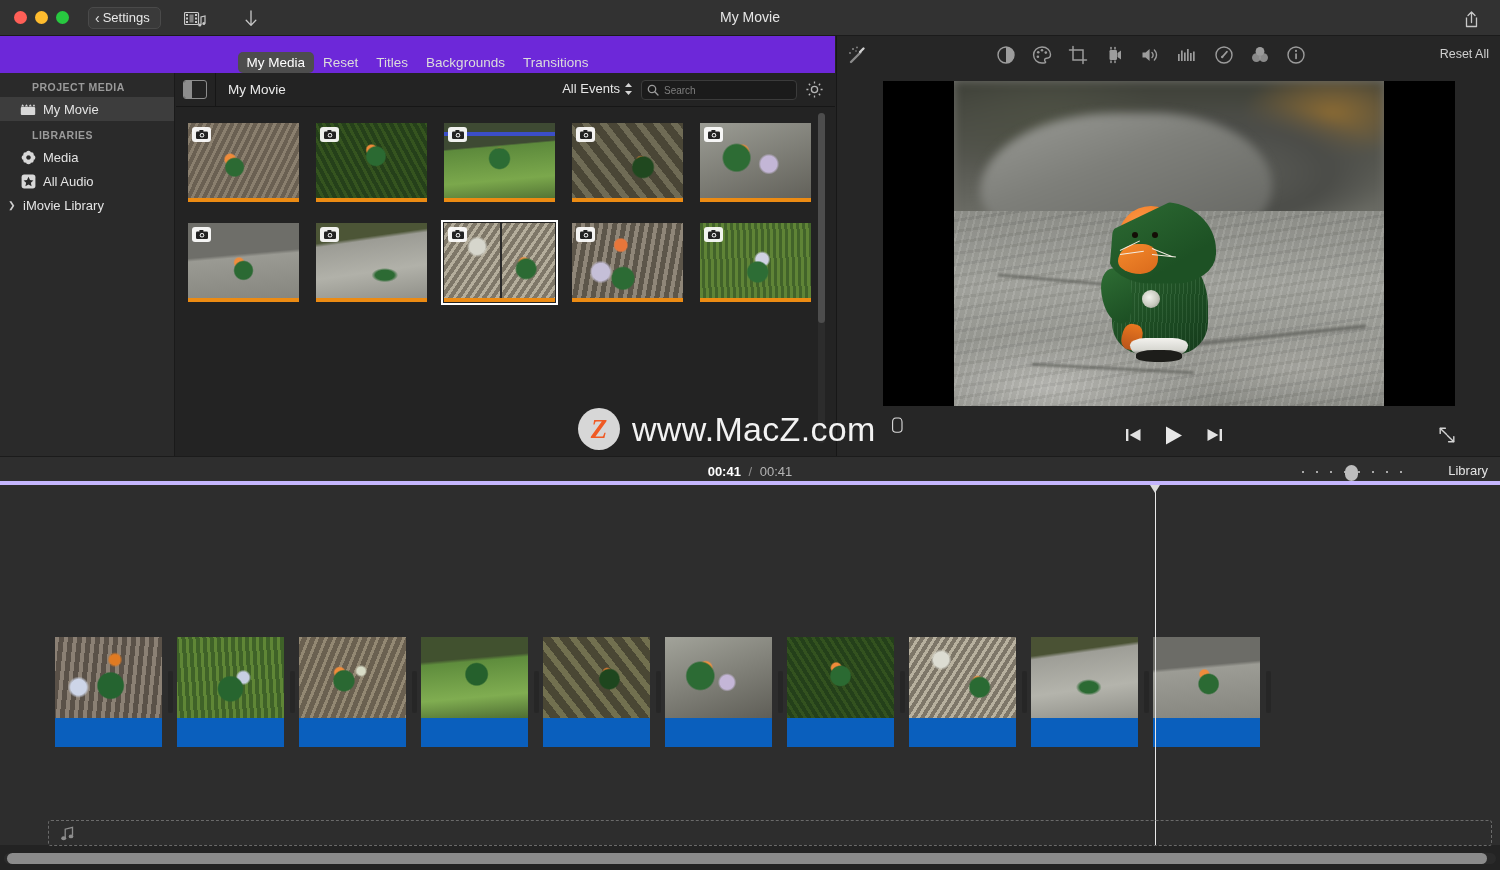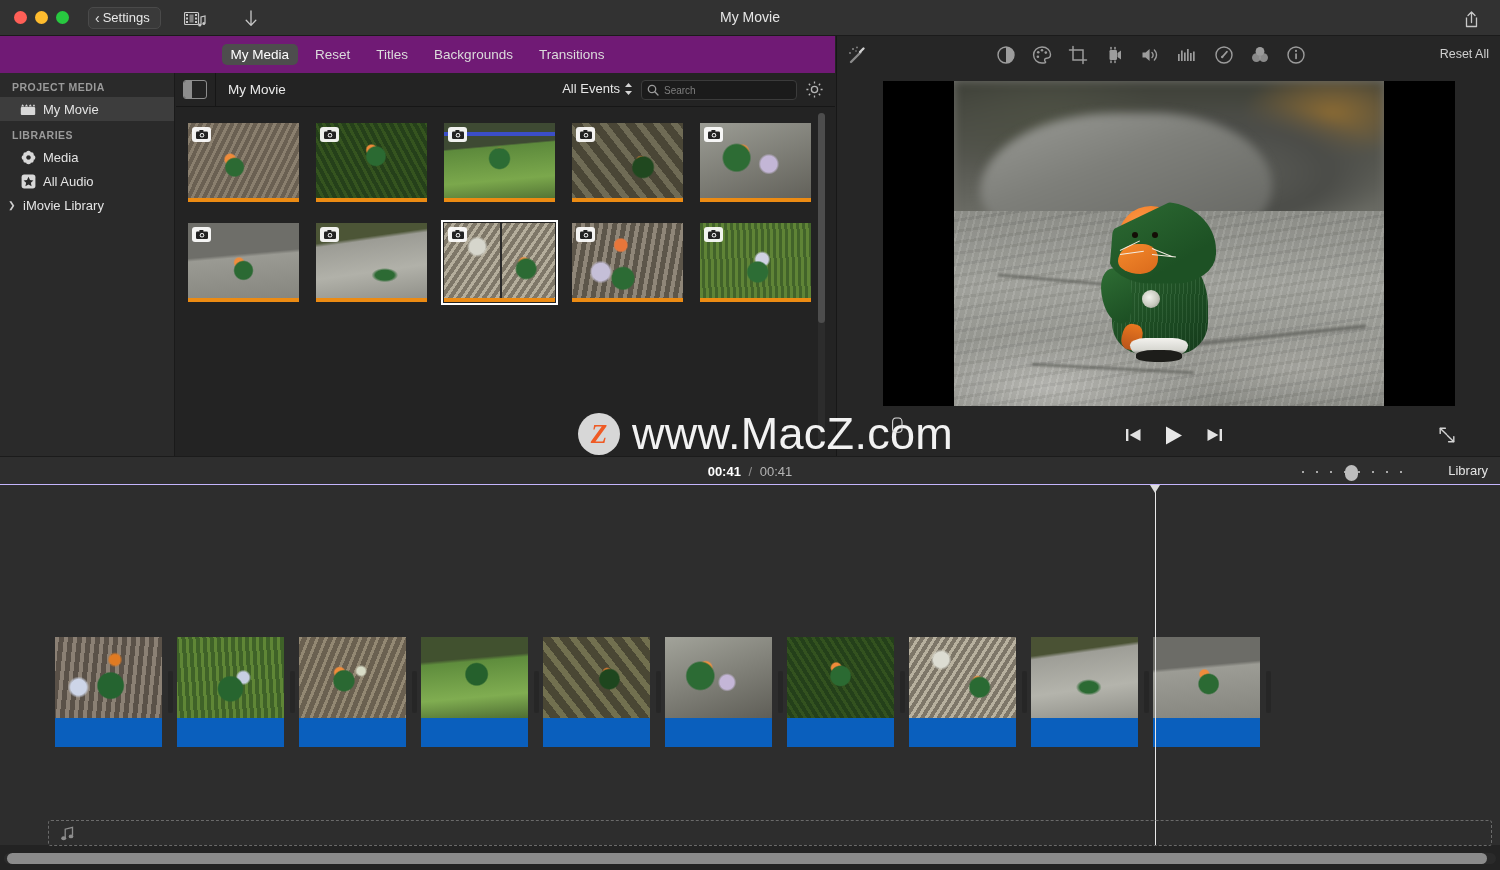--- a/index.html
+++ b/index.html
@@ -46,38 +46,38 @@
   #share-btn { left: 1456px; }
 
   .win-title {
     position: absolute; left: 0; top: 9px; width: 1500px;
     text-align: center; color: #e6e6e6; font-size: 14px;
   }
 
   
   .tabbar {
     position: absolute; left: 0; top: 36px; width: 835px; height: 37px;
-    background: #701a75;
-    display: flex; align-items: center; justify-content: center; gap: 8px;
+    background: #6d28d9;
+    display: flex; align-items: flex-end; justify-content: center; gap: 0;
   }
   .tab {
     font-size: 13.5px; color: #dcdcdc; padding: 3px 9px;
     border-radius: 5px; white-space: nowrap;
   }
   .tab.active { background: #4d4d4d; color: #ffffff; }
 
   
   .sidebar {
     position: absolute; left: 0; top: 73px; width: 175px; height: 383px;
     background: #2a2a2a;
     border-right: 1px solid #1a1a1a;
   }
   .side-header {
     padding: 8px 0 4px 12px; font-size: 10.5px; font-weight: bold;
-    color: #9a9a9a; letter-spacing: 0.5px;
+    color: #9a9a9a; letter-spacing: 0.5px; margin-left: 20px;
   }
   .side-row {
     height: 24px; display: flex; align-items: center; gap: 7px;
     padding-left: 20px; font-size: 13px; color: #e4e4e4;
   }
   .side-row.selected { background: #3d3d3d; }
   .side-row .sicon { width: 16px; height: 16px; display:flex; align-items:center; justify-content:center; color:#d8d8d8; }
   .side-row.lib-root { padding-left: 8px; gap: 5px; }
   .disc-tri { color: #cfcfcf; font-size: 9px; width: 10px; display:inline-block; }
 
@@ -279,21 +279,21 @@
     display: flex; align-items: center; justify-content: center; color: #e2e2e2;
   }
   #prev-clip-button { left: 286px; width: 22px; }
   #play-button { left: 325px; width: 24px; }
   #next-clip-button { left: 366px; width: 22px; }
   #fullscreen-button { left: 598px; width: 24px; color:#d3d3d3; }
 
   
   .tcstrip {
     position: absolute; left: 0; top: 456px; width: 1500px; height: 29px;
-    background: #2e2e2e; border-top: 1px solid #1b1b1b; border-bottom: 1px solid #c4b5fd;
+    background: #2e2e2e; border-top: 1px solid #1b1b1b; border-bottom: 4px solid #c4b5fd;
   }
   .tc {
     position: absolute; left: 0; top: 7px; width: 1500px; text-align: center;
     font-size: 13px; color: #b4b4b4;
   }
   .tc .cur { color: #ffffff; font-weight: bold; }
   .tc .sep { color: #8d8d8d; margin: 0 4px; }
   .zoomslider { position: absolute; right: 98px; top: 8px; width: 100px; height: 14px; }
   .zoomslider .ticks { position:absolute; left:0; top:6px; width:100px; height:2px;
     background: repeating-linear-gradient(90deg,#a8a8a8 0 2px, transparent 2px 14px); }
@@ -350,21 +350,21 @@
     position: absolute; left: 578px; top: 408px;
     display: flex; align-items: center; gap: 12px;
     z-index: 50; pointer-events: none;
   }
   .wm-logo {
     width: 42px; height: 42px; border-radius: 50%;
     background: #d7d7d7; display:flex; align-items:center; justify-content:center;
     font-size: 27px; font-weight: bold; color: #ef5a24; font-style: italic;
     font-family: "Liberation Serif", serif;
   }
-  .wm-text { font-size: 45px; color: #f2f2f2; letter-spacing: 0.3px; }
+  .wm-text { font-size: 34px; color: #f2f2f2; letter-spacing: 0.3px; }
   .wm-cursor { position:absolute; left: 313px; top: 8px; color:#dcdcdc; }
 </style>
 </head>
 <body>
 
 <div id="app">
 
   <div class="titlebar">
     <div class="traffic">
       <span class="tl r"></span>

